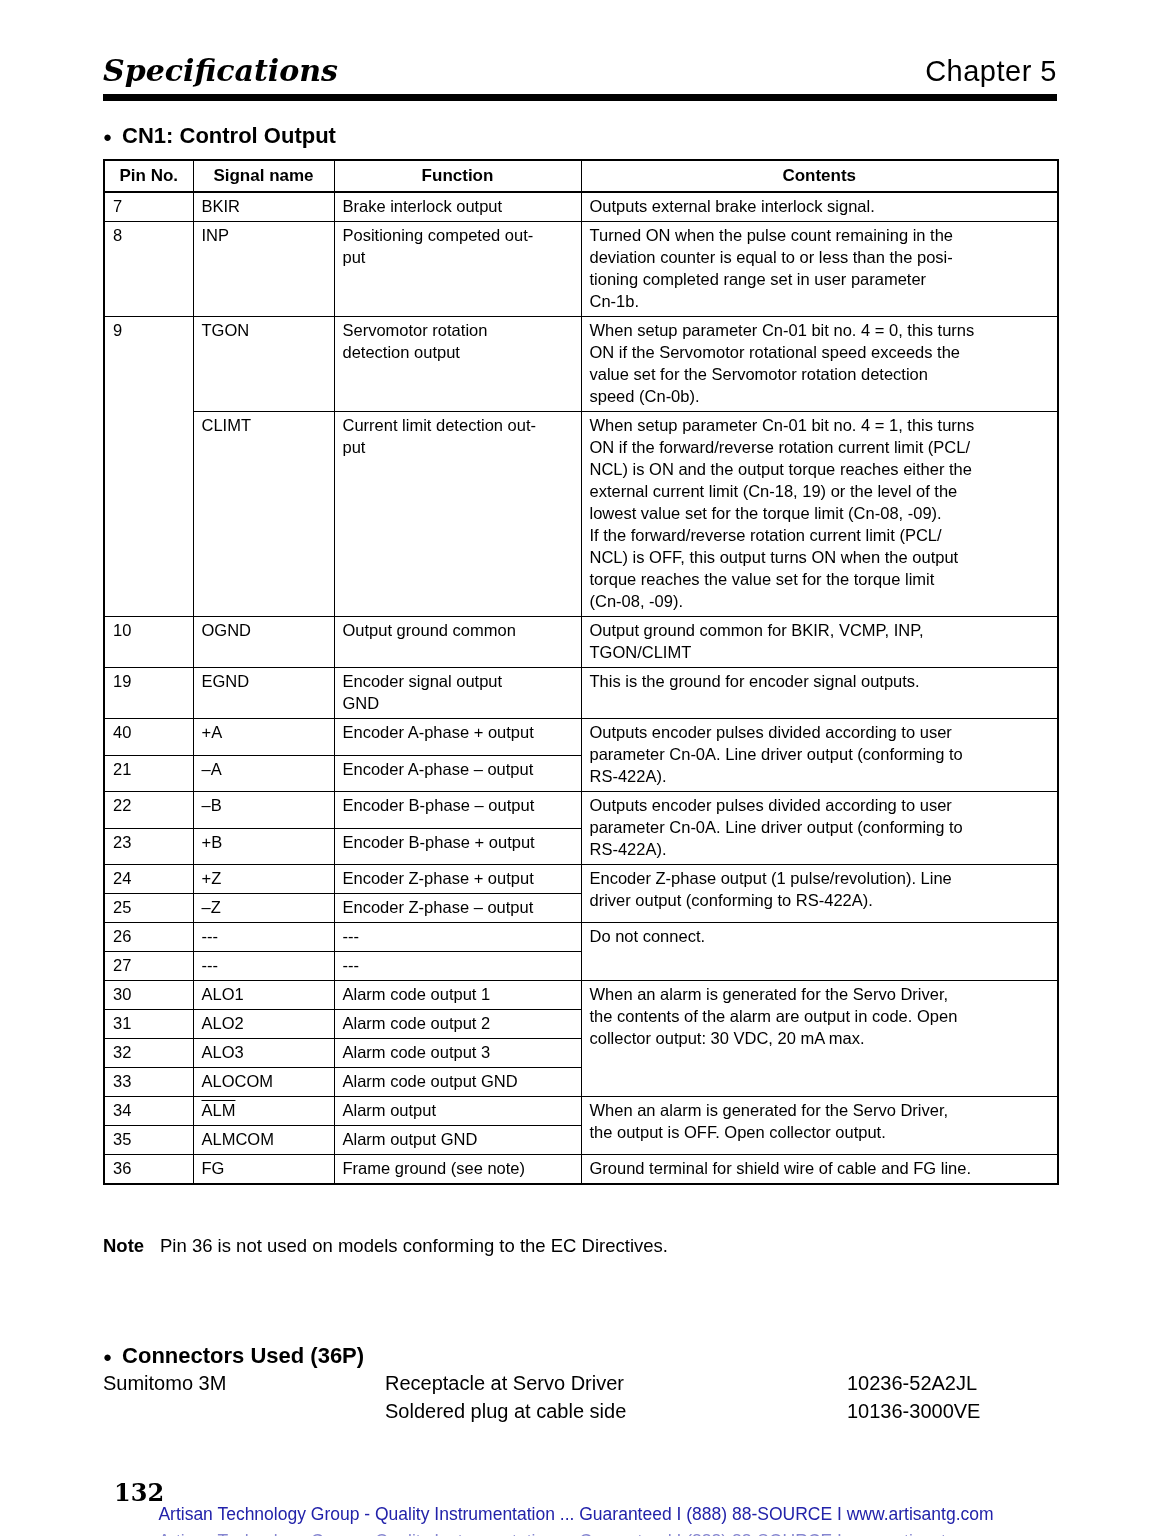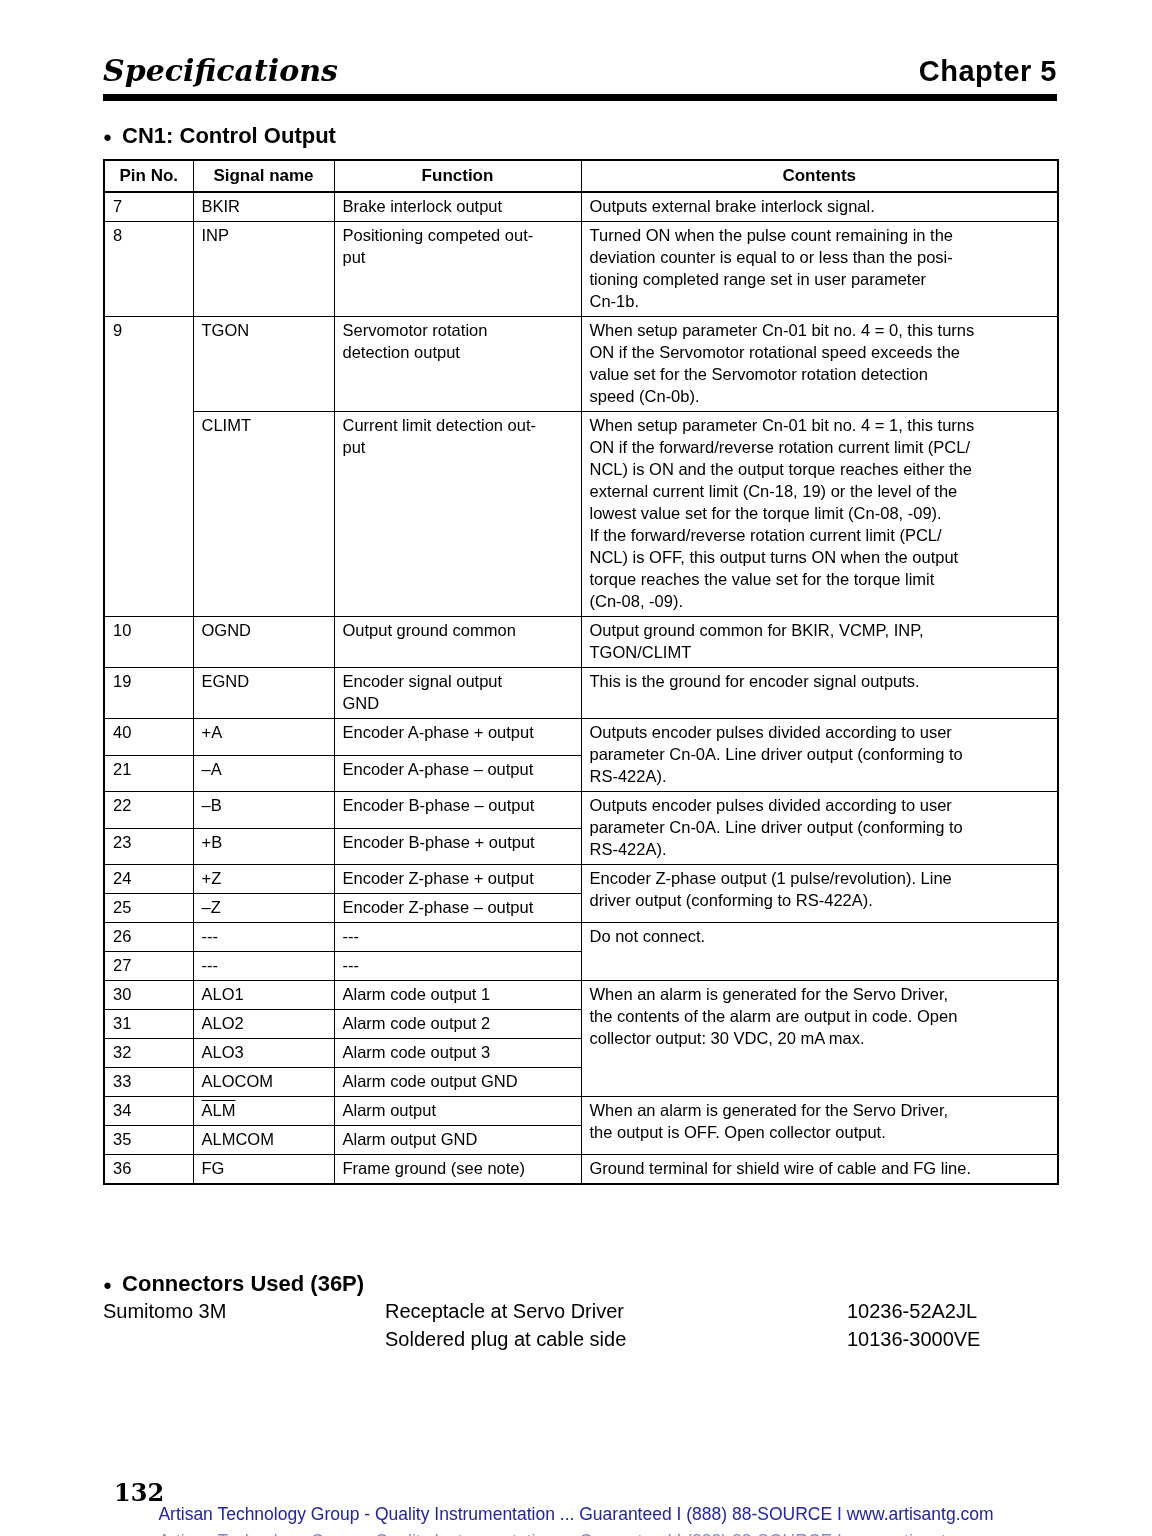--- a/index.html
+++ b/index.html
@@ -6,21 +6,21 @@
   body{
     width:1152px;height:1536px;background:#ffffff;color:#000;
     font-family:"Liberation Sans","DejaVu Sans",sans-serif;
     position:relative;overflow:hidden;
   }
   .content{margin:0 95px 0 103px;width:954px;}
 
   
   .pagehead{display:flex;justify-content:space-between;align-items:flex-end;padding-top:56px;}
   .head-left{font-family:"DejaVu Serif","Liberation Serif",serif;font-style:italic;font-weight:bold;font-size:30px;line-height:1;}
-  .head-right{font-weight:bold;font-size:29px;line-height:1;letter-spacing:.5px;}
+  .head-right{font-weight:normal;font-size:29px;line-height:1;letter-spacing:.5px;}
   .head-rule{height:7px;background:#000;margin-top:8px;}
 
   
   .sec-title{margin-top:22px;font-weight:bold;font-size:22px;display:flex;align-items:center;gap:10px;}
   .bullet{font-size:15px;line-height:1;}
 
   
   table.spec{border-collapse:collapse;width:954px;table-layout:fixed;margin-top:10px;font-size:16.5px;line-height:22px;}
   table.spec col.c-pin{width:89px;}
   table.spec col.c-sig{width:141px;}
@@ -222,20 +222,23 @@
       </tr>
       <tr>
         <td>36</td>
         <td>FG</td>
         <td class="func">Frame ground (see note)</td>
         <td class="cont">Ground terminal for shield wire of cable and FG line.</td>
       </tr>
     </tbody>
   </table>
 
+  <div class="note">
+    <span class="note-label">Note</span><span>Pin 36 is not used on models conforming to the EC Directives.</span>
+  </div>
 
   <div class="sec-title sec2">
     <span class="bullet">●</span>
     <span>Connectors Used (36P)</span>
   </div>
 
   <div class="connectors">
     <div class="vendor">Sumitomo 3M</div>
     <div class="conn-row">
       <div class="conn-desc">Receptacle at Servo Driver</div>

